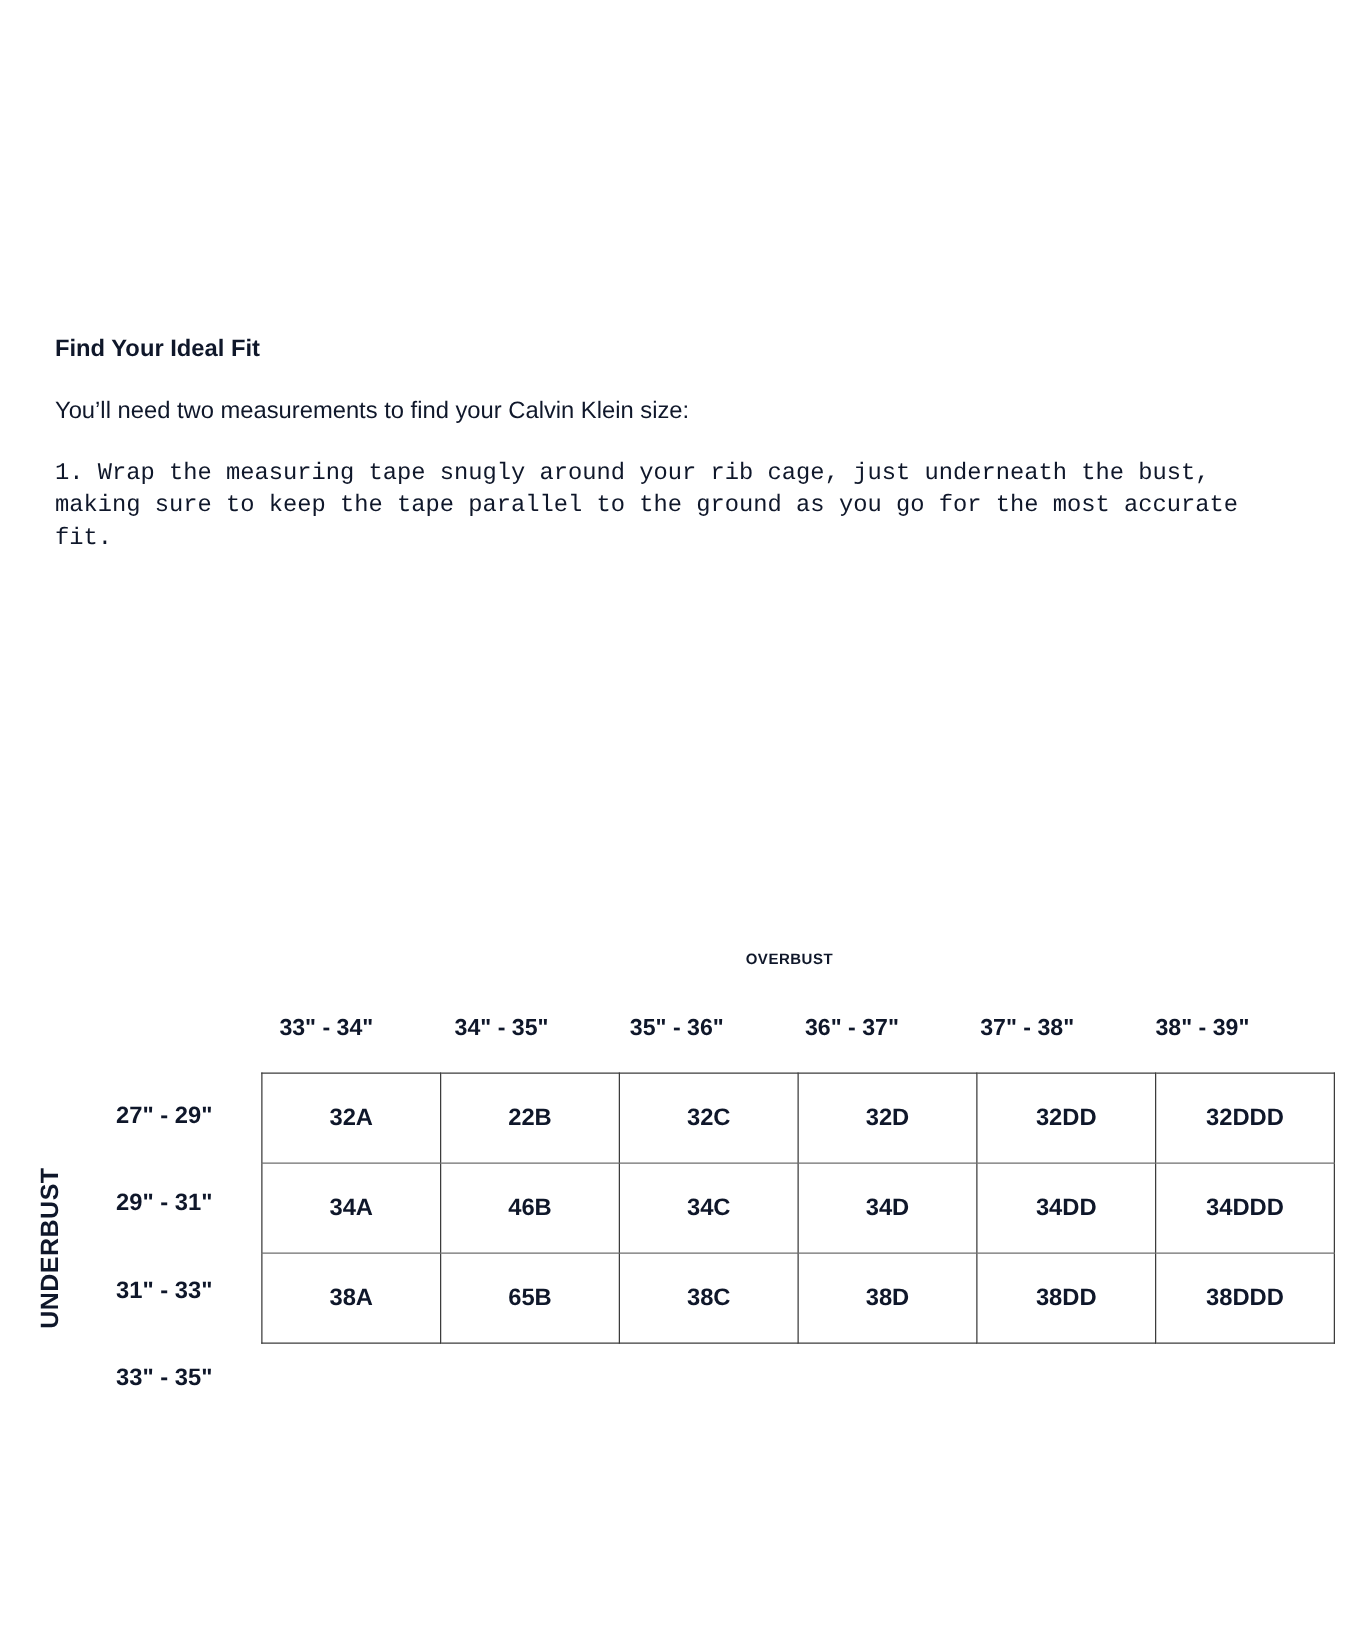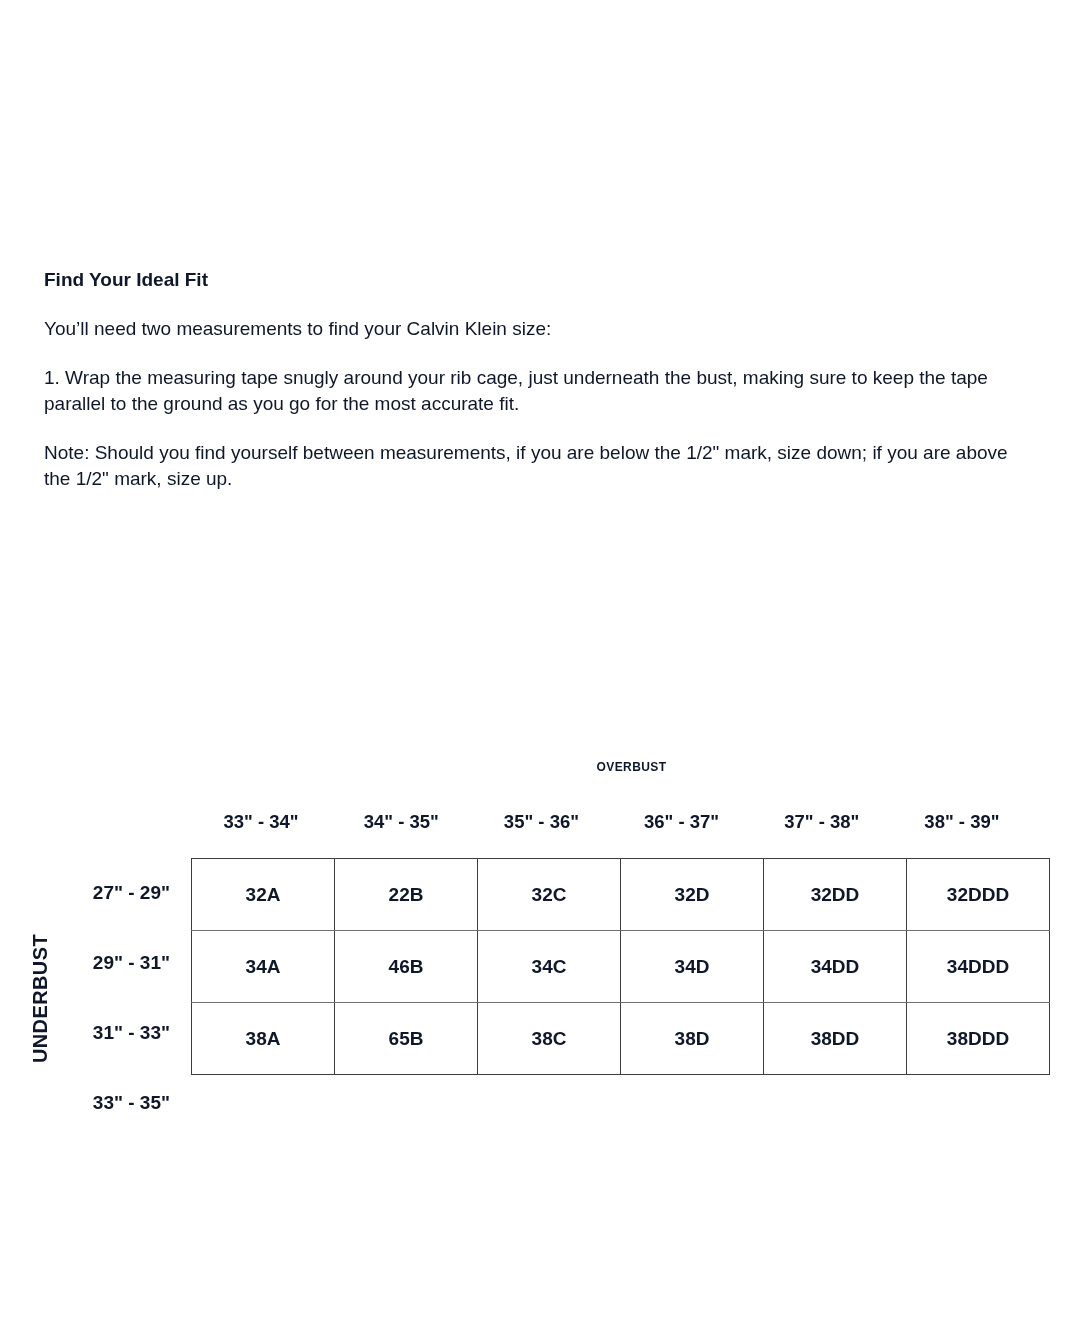--- a/index.html
+++ b/index.html
@@ -3,21 +3,21 @@
 <meta charset="utf-8">
 <style>
   html,body{margin:0;padding:0;background:#fff;}
   .page{
     position:relative;width:1080px;height:1300px;background:#ffffff;
     font-family:"Liberation Sans","DejaVu Sans",sans-serif;color:#0f172a;overflow:hidden;margin-top:48px;
   }
   
   .copy{position:absolute;left:44px;top:219px;width:982px;font-size:19px;line-height:26px;}
   .copy p{margin:0 0 23px 0;}
-  .copy .steps{margin:0 0 23px 0;}
+  .copy .steps{margin:0 0 23px 0;font-family:Liberation Mono, monospace;}
   .copy .steps p{margin:0;}
   .title{font-weight:700;}
   
   .overbust{
     position:absolute;left:191px;top:712px;width:881px;text-align:center;
     font-weight:700;font-size:12px;letter-spacing:.4px;
   }
   .col-headers{
     position:absolute;left:191px;top:761px;width:841px;
     display:grid;grid-template-columns:repeat(6,1fr);
@@ -31,21 +31,21 @@
     transform:rotate(-90deg);white-space:nowrap;
     font-weight:700;font-size:20px;letter-spacing:.4px;
   }
   .row-labels{position:absolute;left:44px;top:810px;width:126px;}
   .row-label{
     height:70px;display:flex;align-items:center;justify-content:flex-end;
     font-weight:700;font-size:19px;
   }
   
   table.grid{
-    position:absolute;left:191px;top:810px;border-collapse:collapse;table-layout:fixed;
+    position:absolute;left:209px;top:810px;border-collapse:collapse;table-layout:fixed;
   }
   table.grid td{
     width:140px;height:69px;
     border-left:1px solid #3c3c3c;border-right:1px solid #3c3c3c;
     border-top:1px solid #6f6f6f;border-bottom:1px solid #6f6f6f;
     text-align:center;vertical-align:middle;
     font-weight:700;font-size:19px;
   }
   table.grid tr:first-child td{border-top-color:#3c3c3c;}
   table.grid tr:last-child td{border-bottom-color:#3c3c3c;}
@@ -54,21 +54,20 @@
 <body>
 
 <div class="page">
 
   <div class="copy">
     <p class="title">Find Your Ideal Fit</p>
     <p class="intro">You’ll need two measurements to find your Calvin Klein size:</p>
     <div class="steps">
       <p>1. Wrap the measuring tape snugly around your rib cage, just underneath the bust, making sure to keep the tape parallel to the ground as you go for the most accurate fit.</p>
     </div>
-    <p class="note">Note: Should you find yourself between measurements, if you are below the 1/2" mark, size down; if you are above the 1/2" mark, size up.</p>
   </div>
 
   <div class="overbust">OVERBUST</div>
 
   <div class="col-headers">
     <span>33" - 34"</span>
     <span>34" - 35"</span>
     <span>35" - 36"</span>
     <span>36" - 37"</span>
     <span>37" - 38"</span>

